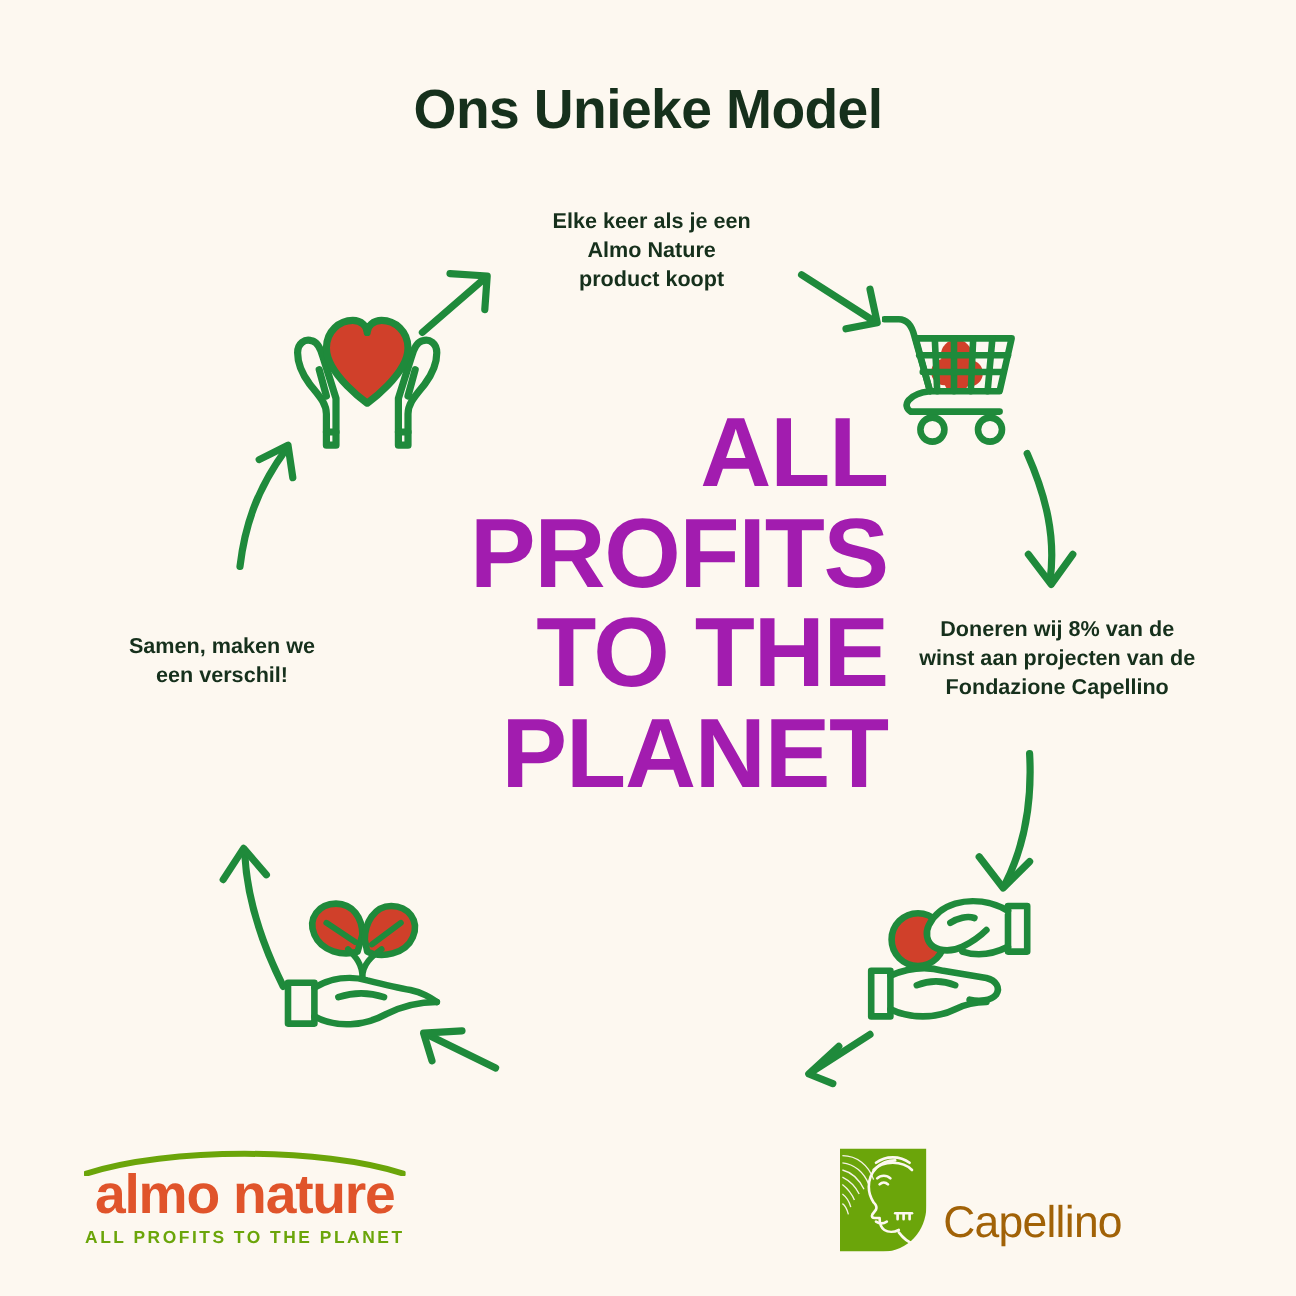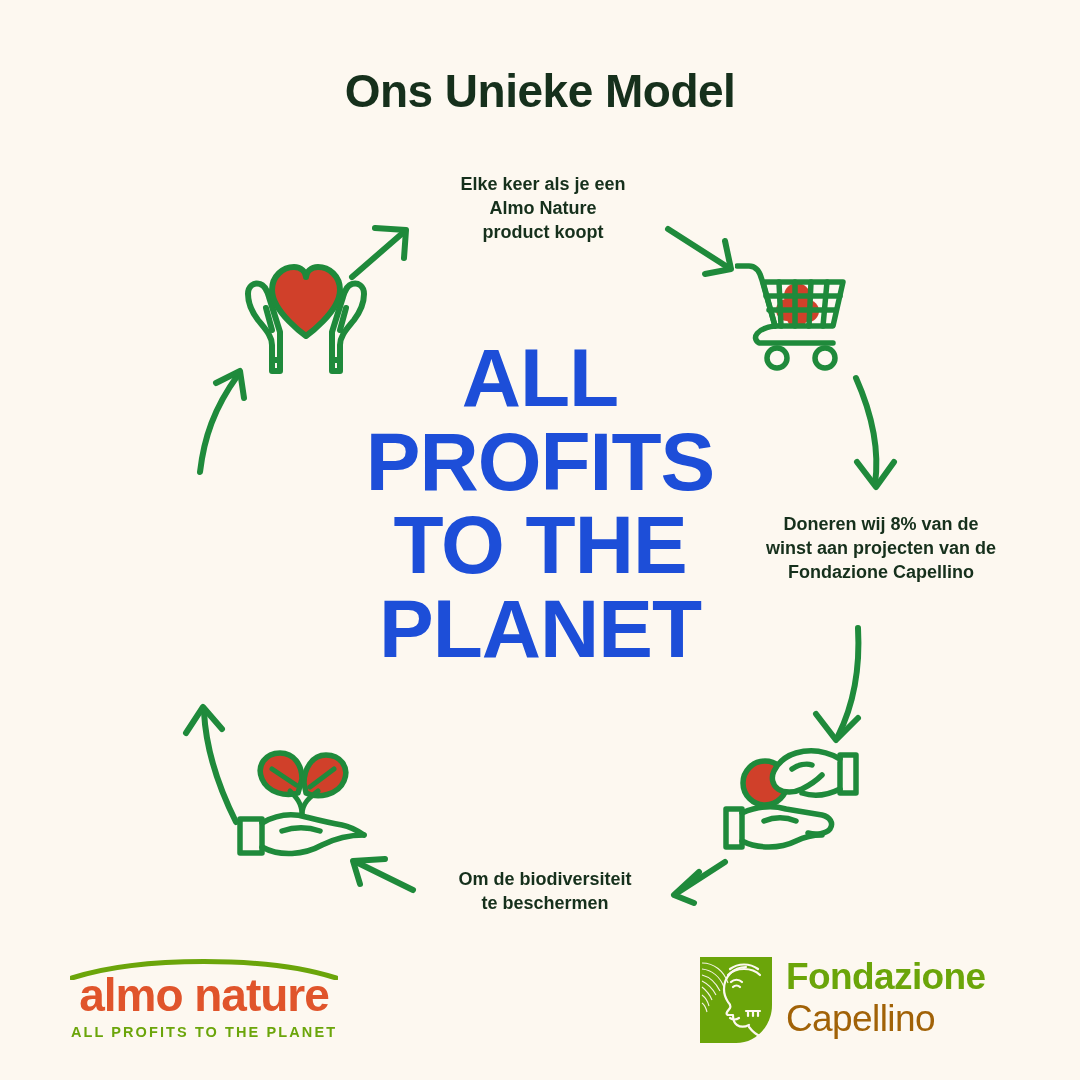--- a/index.html
+++ b/index.html
@@ -56,26 +56,26 @@
   #label-left {
     left: 30px;
     top: 527px;
     width: 310px;
   }
   #center-slogan {
     position: absolute;
     left: 340px;
     top: 336px;
     width: 400px;
-    text-align: center;
+    text-align: right;
     font-size: 82px;
     font-weight: 700;
     line-height: 1.02;
     letter-spacing: -1px;
-    color: #1d4ed8;
+    color: #a21caf;
     white-space: pre-line;
   }
   .icon-box {
     position: absolute;
   }
   #icon-heart-hands { left: 236px; top: 250px; width: 140px; height: 130px; }
   #icon-cart        { left: 735px; top: 248px; width: 125px; height: 125px; }
   #icon-coin-hands  { left: 718px; top: 735px; width: 145px; height: 120px; }
   #icon-plant-hand  { left: 232px; top: 735px; width: 145px; height: 125px; }
   #arrows-layer {
@@ -153,22 +153,22 @@
 PROFITS
 TO THE
 PLANET</div>
 
   <div class="cycle-label" id="label-top" style="white-space: pre-line;">Elke keer als je een
 Almo Nature
 product koopt</div>
   <div class="cycle-label" id="label-right" style="white-space: pre-line;">Doneren wij 8% van de
 winst aan projecten van de
 Fondazione Capellino</div>
-  <div class="cycle-label" id="label-bottom" style="white-space: pre-line;">Om de biodiversiteit
-te beschermen</div>
+  <div class="cycle-label" id="label-left" style="white-space: pre-line;">Samen, maken we
+een verschil!</div>
 
   <div class="icon-box" id="icon-heart-hands">
     <svg viewBox="0 0 140 130" width="140" height="130" aria-hidden="true">
       <g fill="none" stroke="#1F8A3B" stroke-width="6" stroke-linecap="round" stroke-linejoin="round">
 
         <path d="M36 121 L36 95 C36 86 30 80 22 70 C16 62 12 52 12 44 C12 36 18 32 24 34
                  C28 35 31 40 33 47 L44 82 L44 121 Z" fill="#FDF8F0"></path>
         <path d="M30 58 L36 80"></path>
         <path d="M36 110 L44 110"></path>
 
@@ -343,17 +343,16 @@
 
         <path d="M30 12 C38 6 50 6 58 12"></path>
         <path d="M28 18 C36 10 52 10 60 18"></path>
 
         <path d="M49 70 C52 74 56 78 62 80"></path>
 
         <path d="M48 55 L48 59 M53 55 L53 59 M58 55 L58 59"></path>
         <path d="M46 54 L60 54"></path>
       </g>
     </svg>
-    <div id="fc-line1">Fondazione</div>
     <div id="fc-line2">Capellino</div>
   </div>
 
 </div>
 
 </body></html>

